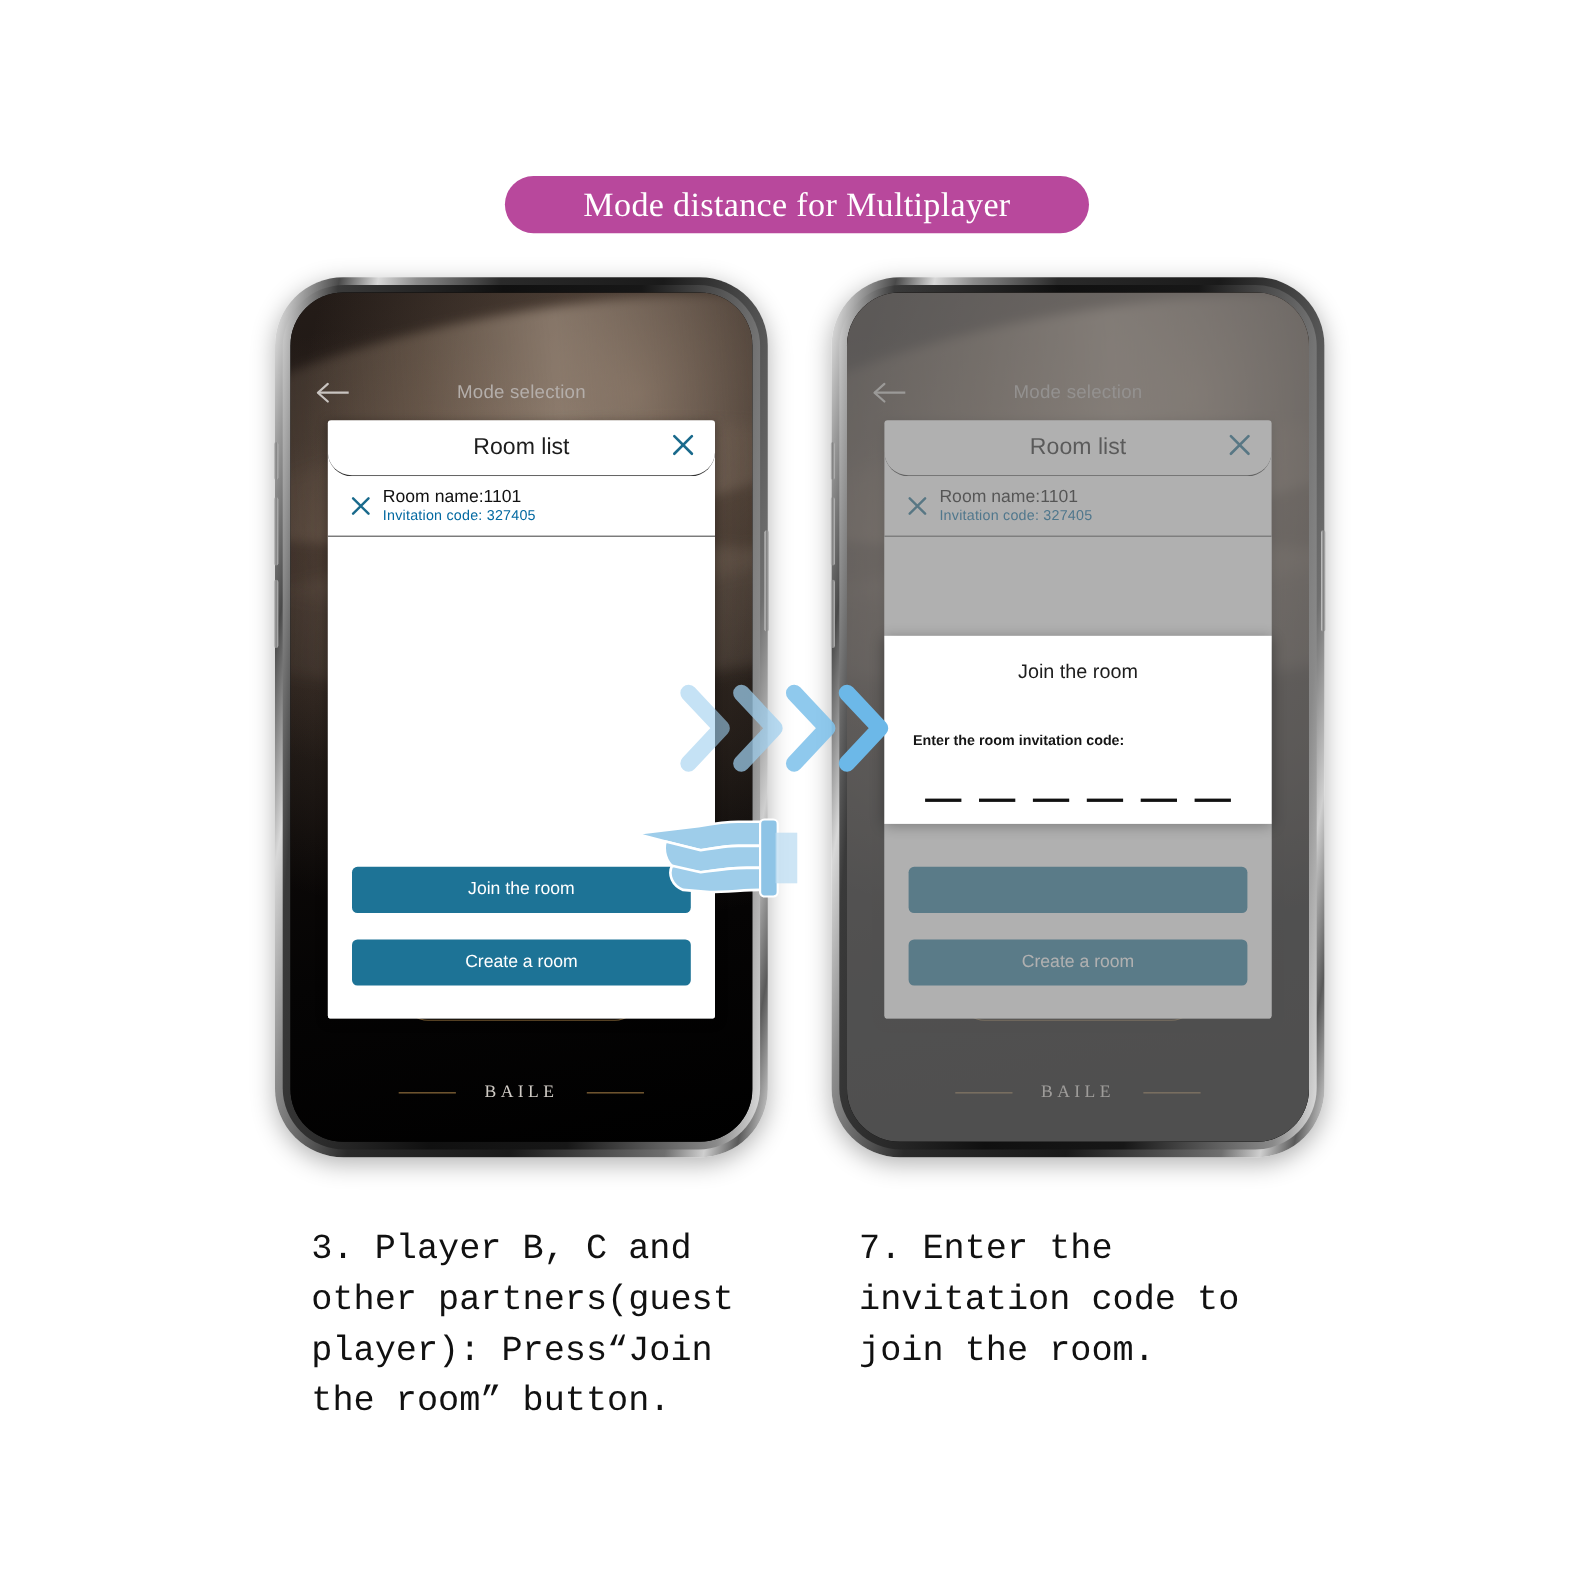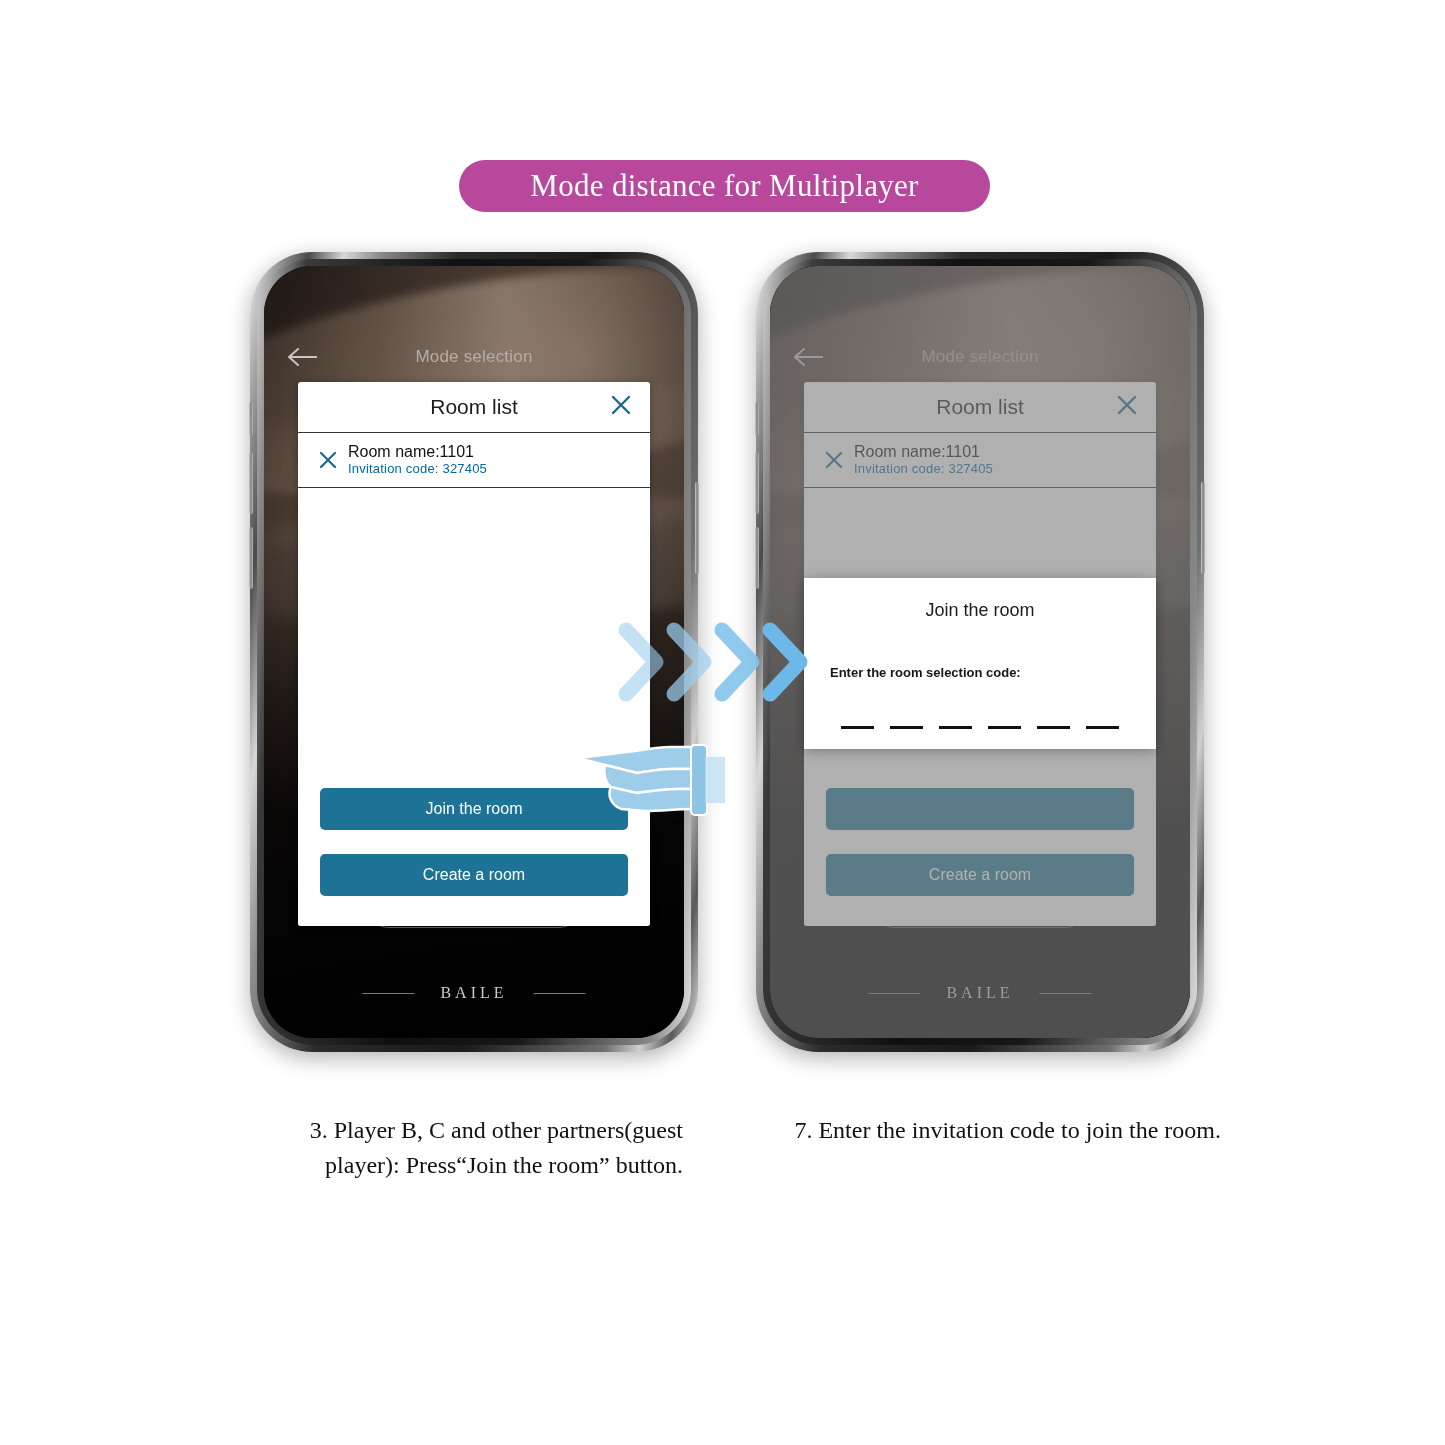--- a/index.html
+++ b/index.html
@@ -193,20 +193,21 @@
     overflow: hidden;
     box-shadow: 0 2px 10px rgba(0,0,0,0.35);
   }
   .room-dialog-header {
     position: relative;
     height: 50px;
     display: flex;
     align-items: center;
     justify-content: center;
     border-bottom: 1px solid #333333;
+    border-radius: 22px;
   }
   .room-dialog-title {
     font-size: 21px;
     color: #1d1d1d;
   }
   .room-close {
     position: absolute;
     right: 18px;
     top: 50%;
     transform: translateY(-50%);
@@ -320,25 +321,24 @@
     top: 735px;
     width: 150px;
     height: 95px;
     z-index: 30;
     pointer-events: none;
   }
 
   
   .caption {
     position: absolute;
-    font-family: Liberation Serif, serif;
-    font-size: 24px;
+    font-family: Liberation Mono, monospace;
+    font-size: 32px;
     color: #111111;
     line-height: 1.44;
-    text-align: right;
   }
   .caption-3 { left: 283px; top: 1113px; width: 400px; }
   .caption-4 { left: 781px; top: 1113px; width: 440px; }
 </style>
 </head>
 <body>
 
 <div class="title-banner">
   <span class="title-banner-text">Mode distance for Multiplayer</span>
 </div>
@@ -495,21 +495,21 @@
       <div class="room-actions">
         <button class="app-btn"></button>
         <button class="app-btn">Create a room</button>
       </div>
     </div>
 
     <div class="dim-overlay"></div>
 
     <div class="join-dialog">
       <div class="join-title">Join the room</div>
-      <div class="join-label">Enter the room selection code:</div>
+      <div class="join-label">Enter the room invitation code:</div>
       <div class="code-slots">
         <span class="code-slot"></span>
         <span class="code-slot"></span>
         <span class="code-slot"></span>
         <span class="code-slot"></span>
         <span class="code-slot"></span>
         <span class="code-slot"></span>
       </div>
     </div>
 

